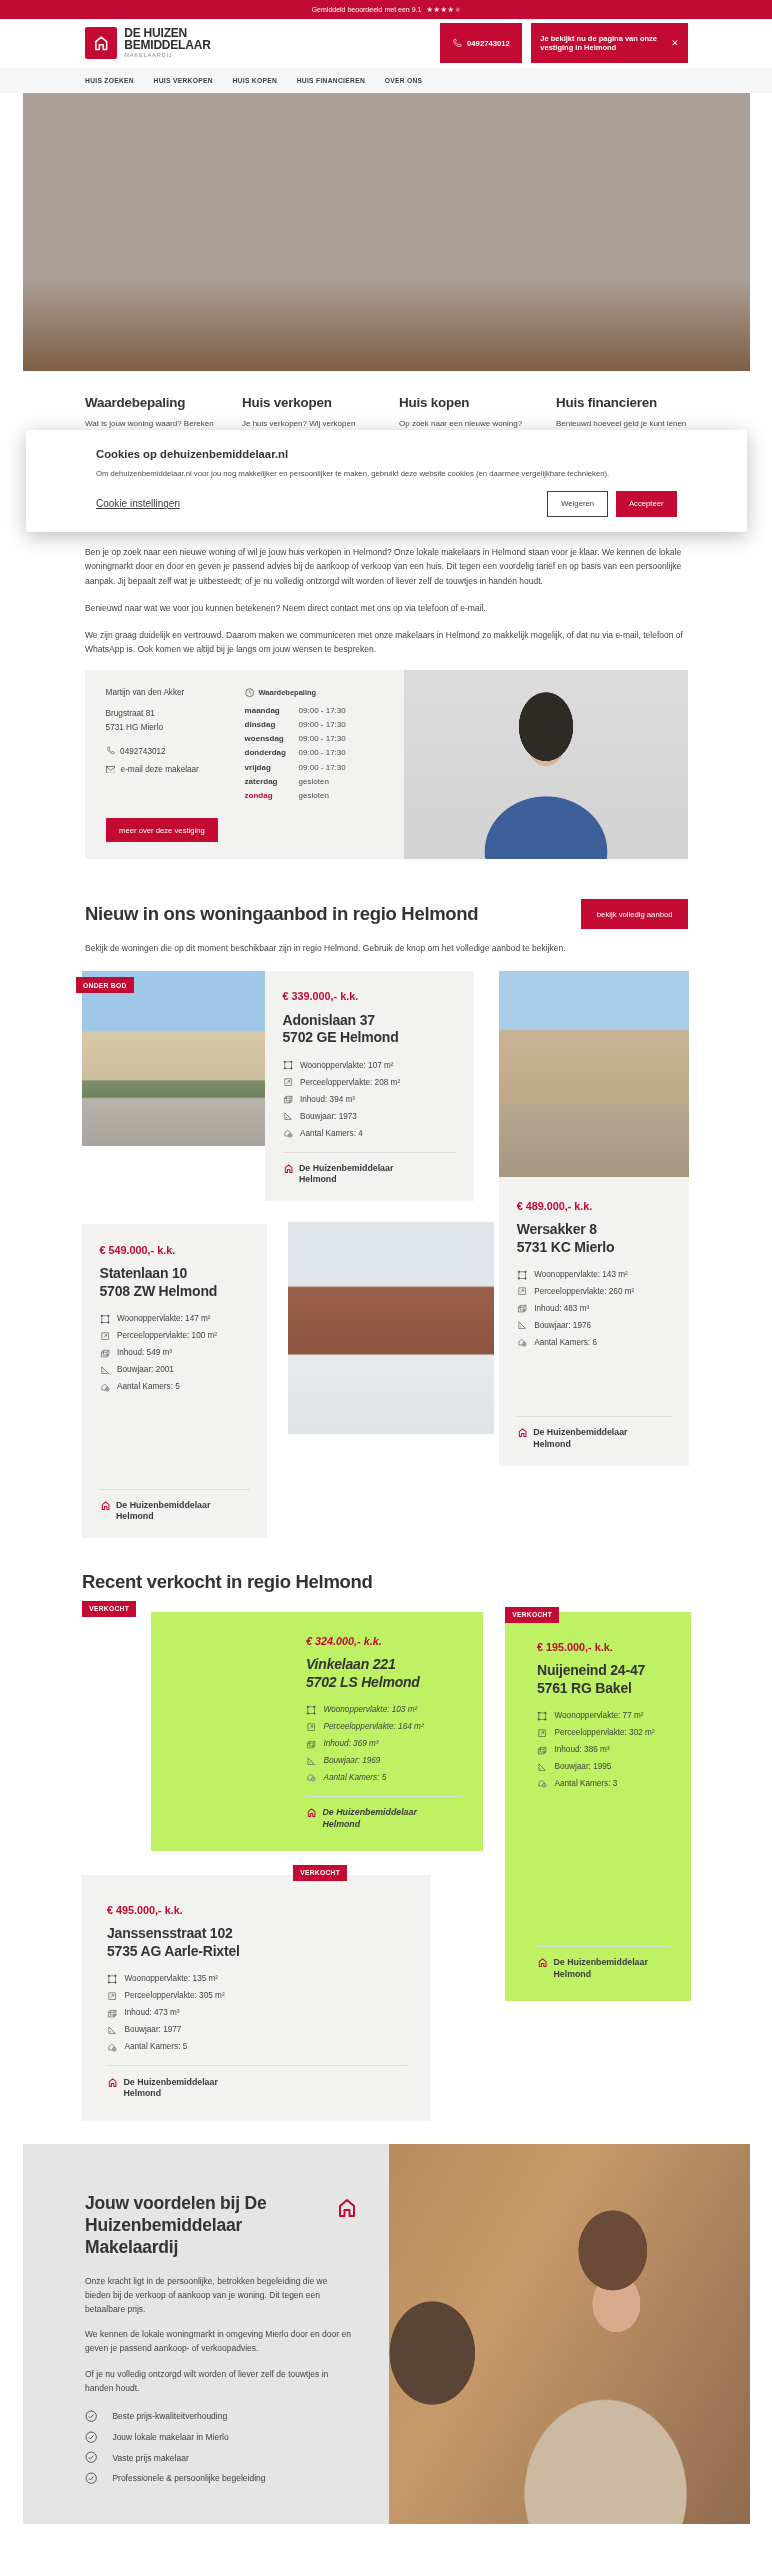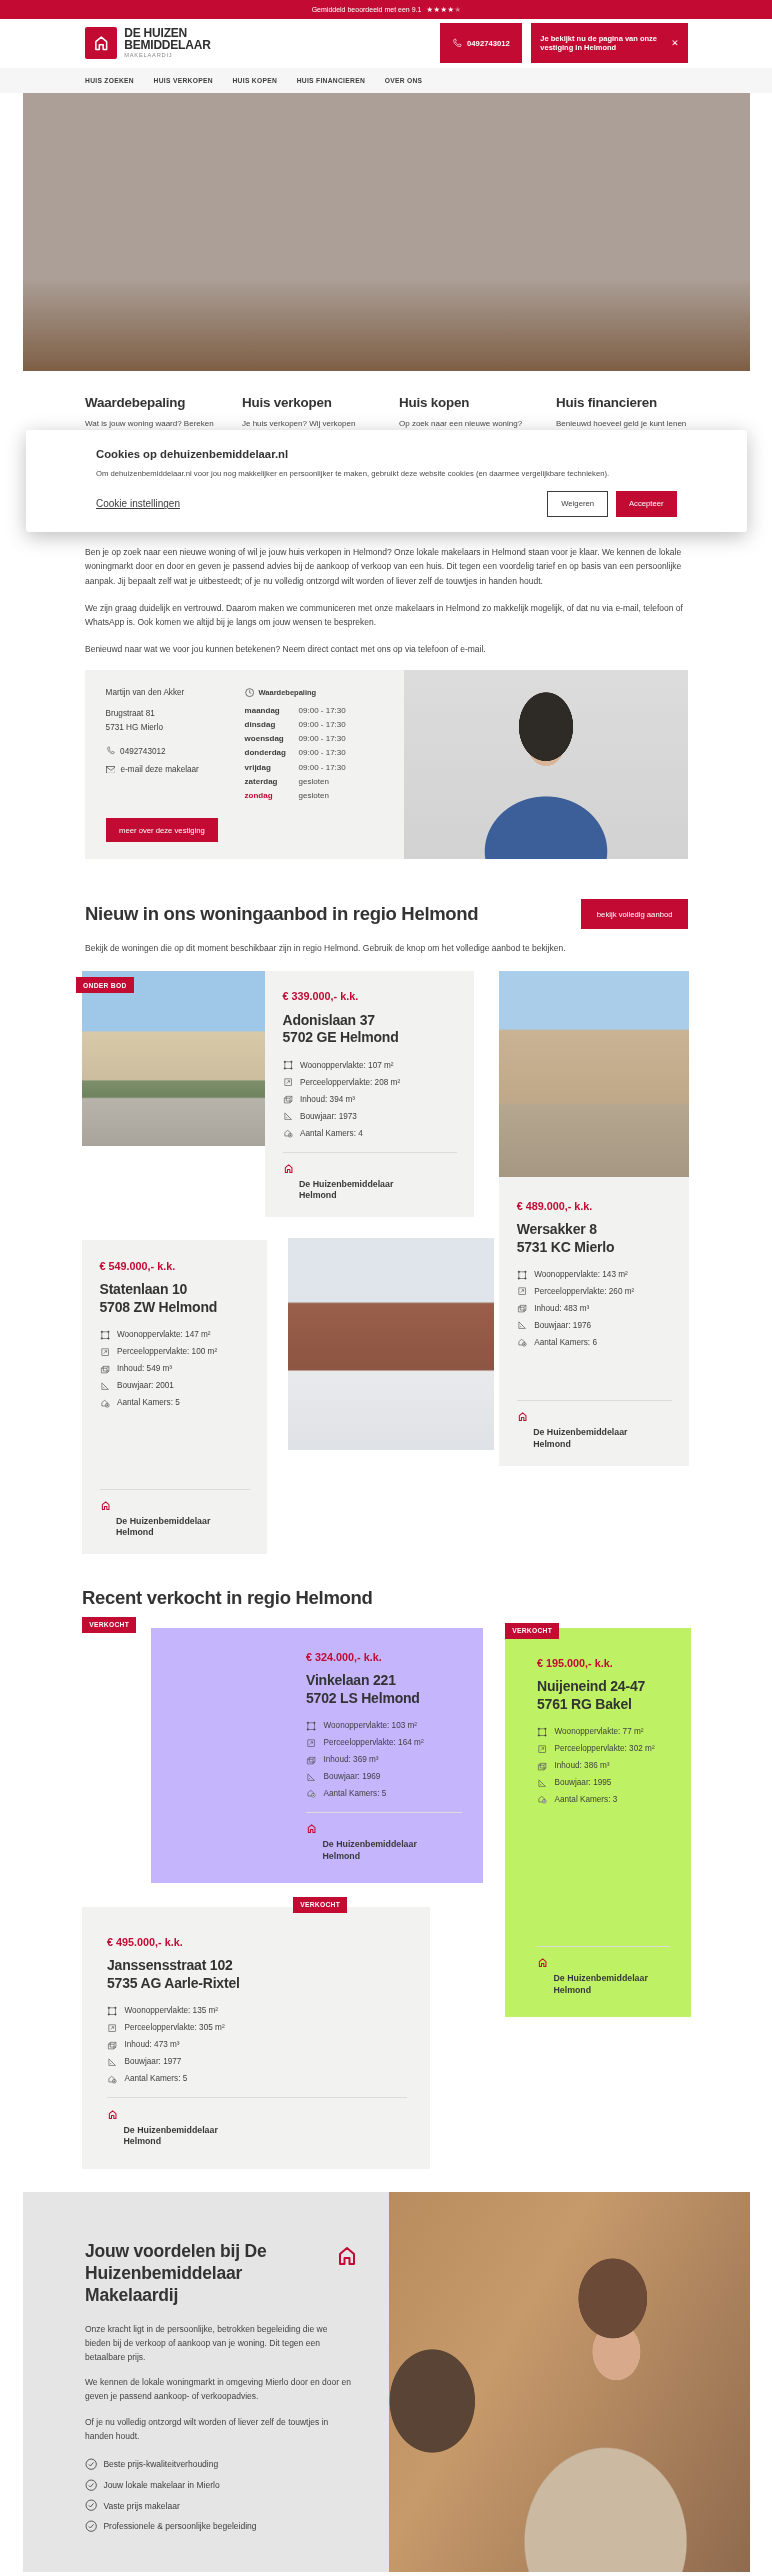--- a/index.html
+++ b/index.html
@@ -104,46 +104,46 @@
       linear-gradient(180deg,#dfe5ea 0%, #dfe5ea 30%, #9a5f4a 31%, #8c5542 62%, #e8eaec 63%, #dfe2e6 100%); }
   .prop-card { background:#f2f2f1; padding:19.6px 17.5px 15.5px 17.5px; }
   .card-a { width:209px; }
   .card-b { width:190px; padding-top:23px; min-height:289px; display:flex; flex-direction:column; }
   .card-c { width:185px; min-height:314px; display:flex; flex-direction:column; }
   .price { color:#c20a33; font-size:10.8px; font-weight:bold; margin-bottom:9.3px; }
   .addr1 { font-size:14px; font-weight:bold; letter-spacing:-0.2px; color:#333; line-height:1.25; }
   .details { margin-top:13.4px; }
   .d-row { display:flex; align-items:center; gap:7.2px; margin-bottom:6.7px; font-size:8.2px; color:#3f3f3f; }
   .agency { border-top:0.5px solid #dcdcda; margin-top:13.4px; padding-top:10.3px; display:flex; gap:5.2px; font-size:8.8px; font-weight:bold; color:#3a3a3a; }
-  .agency-text { max-width:98px; line-height:1.3;margin-top:16px; }
+  .agency-text { max-width:98px; line-height:1.3; }
   .mt-auto { margin-top:auto; }
   .statenlaan-row { display:flex; margin-top:23px; }
   .statenlaan-row .photo-c { margin-left:20.6px; margin-top:-2.1px; }
 
   
   .sold-wrap { padding:0 82px; margin-top:7.2px; }
   .sold-grid { display:flex; margin-top:18.5px; }
   .sold-left { width:400px; }
   .vink-outer { position:relative; margin-left:69px; }
   .badge-float-left { position:absolute; left:-69px; top:-11.3px; }
-  .card-vink { width:332px; background:#c4b5fd; padding:23px 20.6px 20.6px 155px; }
+  .card-vink { width:332px; background:#bef264; padding:23px 20.6px 20.6px 155px;font-style:italic; }
   .card-jans-outer { position:relative; margin-top:24px; width:348px; }
   .badge-top-center { position:absolute; left:211px; top:-10.3px; }
   .card-jans { background:#f2f2f1; padding:29px 23px 21.6px 25px; }
   .sold-right { width:200px; margin-left:23px; }
   .card-nuij { background:#bef264; padding:29px 20.6px 20.6px 32px; min-height:389px; display:flex; flex-direction:column; }
 
   
   .benefits { margin:23px 23px 0 23px; background:#e5e5e5; display:flex; min-height:346px; }
   .benefits-text { width:366px; padding:49px 31px 31px 62px; position:relative; }
   .benefits-text h2 { font-size:17.5px; letter-spacing:-0.2px; color:#333; line-height:1.25; width:227px; margin-bottom:15.5px; }
   .benefits-house { position:absolute; right:30px; top:52px; }
   .benefits-text p { font-size:8.5px; line-height:1.65; color:#434343; margin-bottom:11.3px; width:268px; }
   .checks { margin-top:15.5px; }
-  .check-row { display:flex; align-items:center; gap:6px; margin-bottom:8.2px; font-size:8.5px; color:#3d3d3d; }
+  .check-row { display:flex; align-items:center; gap:15px; margin-bottom:8.2px; font-size:8.5px; color:#3d3d3d; }
   .benefits-photo { flex:1; background:
       radial-gradient(62px 72px at 62% 28%, #6b4a38 0%, #6b4a38 55%, transparent 56%),
       radial-gradient(41px 49px at 63% 42%, #d9a98c 0%, #d9a98c 58%, transparent 59%),
       radial-gradient(134px 155px at 60% 92%, #cbb9a2 0%, #cbb9a2 60%, transparent 61%),
       radial-gradient(77px 93px at 12% 55%, #5a4436 0%, #5a4436 55%, transparent 56%),
       linear-gradient(120deg, #b98c5f 0%, #c79a6b 35%, #8f6a4e 100%); }
 
   
   .reviews { position:relative; margin-top:52px; height:240px; }
   .review-banner { position:absolute; left:82px; top:0; width:572px; height:240px; background:#c20a33; color:#fff; display:flex; align-items:center; padding-left:31px; }
@@ -226,22 +226,22 @@
       <div class="cookie-actions">
         <button class="btn-outline">Weigeren</button>
         <button class="btn-red">Accepteer</button>
       </div>
     </div>
   </div>
 
   <div class="intro">
     <h1>Jouw makelaar in Helmond</h1>
     <p>Ben je op zoek naar een nieuwe woning of wil je jouw huis verkopen in Helmond? Onze lokale makelaars in Helmond staan voor je klaar. We kennen de lokale woningmarkt door en door en geven je passend advies bij de aankoop of verkoop van een huis. Dit tegen een voordelig tarief en op basis van een persoonlijke aanpak. Jij bepaalt zelf wat je uitbesteedt; of je nu volledig ontzorgd wilt worden of liever zelf de touwtjes in handen houdt.</p>
+    <p>Benieuwd naar wat we voor jou kunnen betekenen? Neem direct contact met ons op via telefoon of e-mail.</p>
     <p>We zijn graag duidelijk en vertrouwd. Daarom maken we communiceren met onze makelaars in Helmond zo makkelijk mogelijk, of dat nu via e-mail, telefoon of WhatsApp is. Ook komen we altijd bij je langs om jouw wensen te bespreken.</p>
-    <p>Benieuwd naar wat we voor jou kunnen betekenen? Neem direct contact met ons op via telefoon of e-mail.</p>
   </div>
 
   <div class="office">
     <div class="office-card">
       <div class="office-cols">
         <div class="office-contact">
           <div class="name">Martijn van den Akker</div>
           <div class="addr">
             <div>Brugstraat 81</div>
             <div>5731 HG Mierlo</div>

